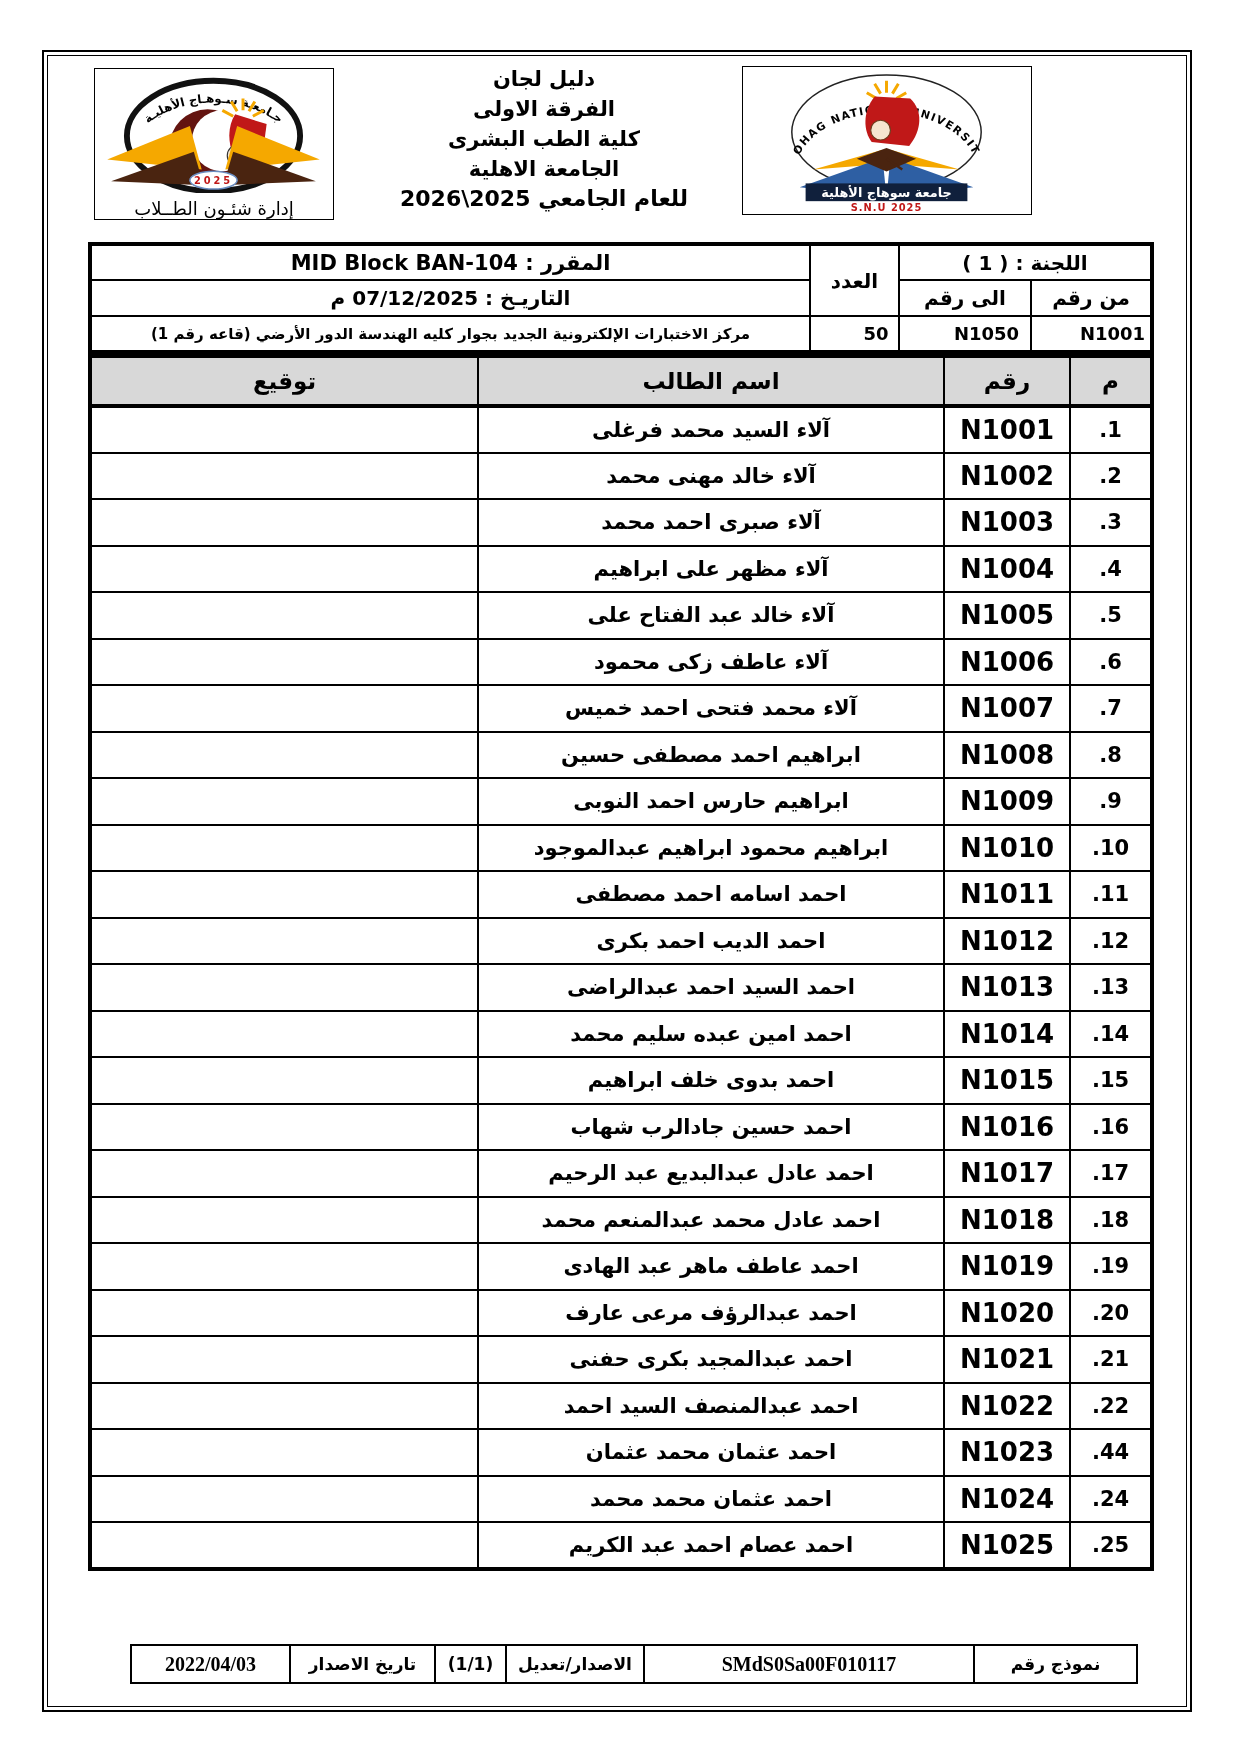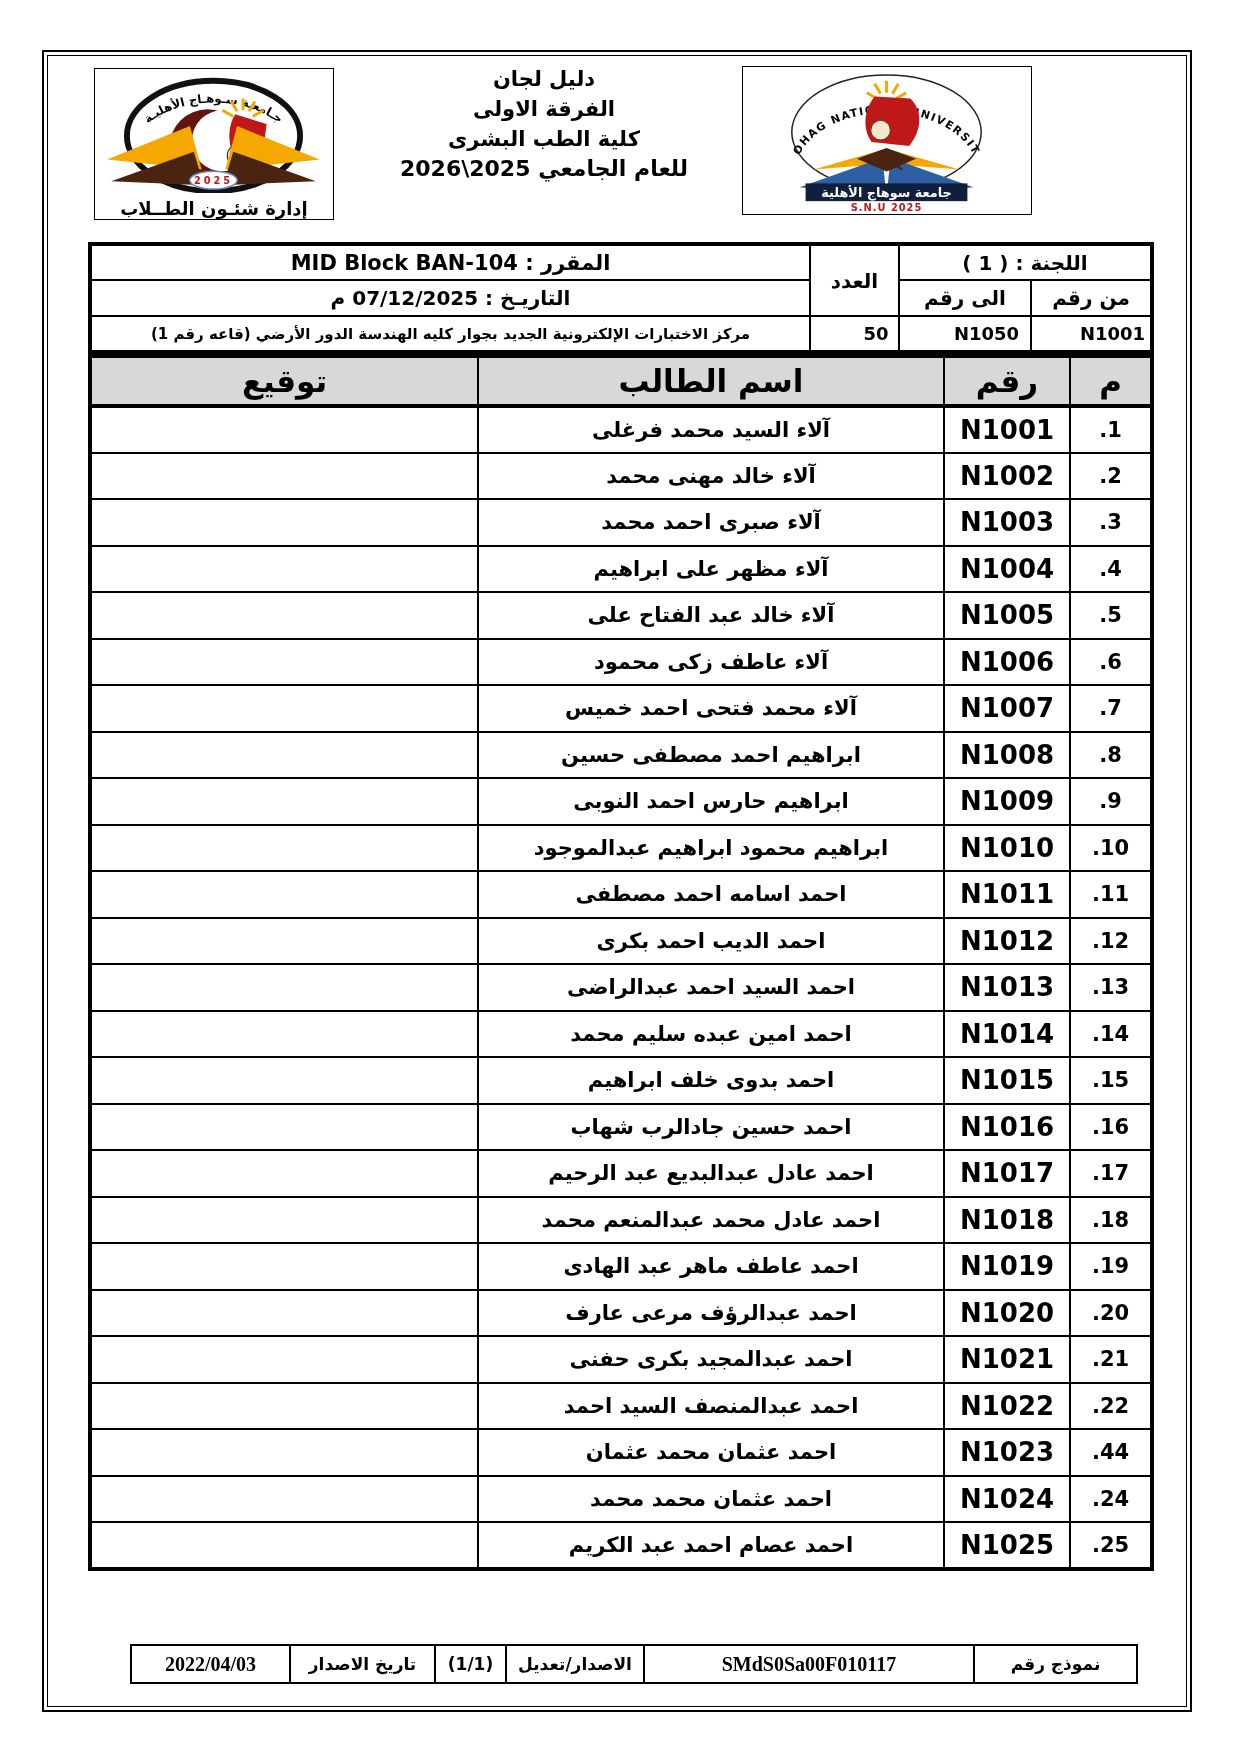--- a/index.html
+++ b/index.html
@@ -16,39 +16,39 @@
   .frame{
     position:absolute;left:42px;top:50px;width:1150px;height:1662px;
     border:2px solid var(--border);
   }
   .frame-inner{position:absolute;inset:3px;border:1.5px solid var(--border);}
   
   .logo-box{position:absolute;background:#fff;border:1.5px solid #000;}
   .logo-left{left:50px;top:16px;width:240px;height:152px;}
   .logo-right{left:698px;top:14px;width:290px;height:149px;}
   .logo-left .label{
-    direction:rtl;text-align:center;font-weight:bold;font-size:18px;line-height:24px;
+    direction:rtl;text-align:center;font-weight:normal;font-size:18px;line-height:24px;
   }
   .center-header{
     position:absolute;left:300px;top:12px;width:400px;
     direction:rtl;text-align:center;font-weight:bold;font-size:21px;line-height:30px;
   }
   .center-header .line5{font-size:22px;}
   
   table{border-collapse:collapse;table-layout:fixed;direction:rtl;}
   td{border:2px solid var(--border);text-align:center;vertical-align:middle;font-weight:bold;overflow:hidden;}
   .info-table{position:absolute;left:44px;top:190px;width:1062px;border:4px solid var(--border);}
   .info-table td{font-size:20px;}
   .info-table tr{height:36px;}
   .info-table .value{font-size:18px;padding-left:43px;}
   .info-table .location{font-size:15px;}
   .info-table .course{font-size:21px;margin-top:46px;}
   .main-table{position:absolute;left:44px;top:302px;width:1062px;border:4px solid var(--border);}
   .main-table thead tr{height:50px;}
-  .main-table thead td{background:var(--header-bg);font-size:31px;border-bottom:4px solid var(--border);}
+  .main-table thead td{background:var(--header-bg);font-size:23px;border-bottom:4px solid var(--border);}
   .main-table tbody tr{height:46.5px;}
   .main-table .col-index{font-size:21px;}
   .main-table .col-id{font-size:26px;}
   .main-table .col-name{font-size:21px;}
   
   .footer-table{position:absolute;left:86px;top:1592px;width:1006px;}
   .footer-table tr{height:38px;}
   .footer-table td{font-size:17px;margin-left:42px;}
   .footer-table .latin{font-family:"Liberation Serif",serif;font-size:20px;}
   
@@ -84,20 +84,21 @@
       <ellipse cx="120" cy="113" rx="24" ry="9" fill="#fff" stroke="#6a8cc0" stroke-width="1.5"></ellipse>
       <text x="120" y="117" font-size="10" letter-spacing="3" text-anchor="middle" class="c-red">2025</text>
     </svg>
     <div class="label">إدارة شئـون الطــلاب</div>
   </div>
 
   <div class="center-header">
     <div>دليل لجان</div>
     <div>الفرقة الاولى</div>
     <div>كلية الطب البشرى</div>
+    <div>الجامعة الاهلية</div>
     <div class="line5">للعام الجامعي 2025\2026</div>
   </div>
 
   <div class="logo-box logo-right">
     <svg width="287" height="146" viewBox="0 0 288 148">
       <defs>
         <path id="arcR1" d="M 54 94 A 92 60 0 0 1 234 94" fill="none"></path>
       </defs>
       <ellipse cx="144" cy="66" rx="96" ry="58" fill="none" stroke="#222" stroke-width="1.5"></ellipse>
       <text font-size="11" letter-spacing="1.5" text-anchor="middle"><textPath href="#arcR1" startOffset="50%">SOHAG NATIONAL UNIVERSITY</textPath></text>

